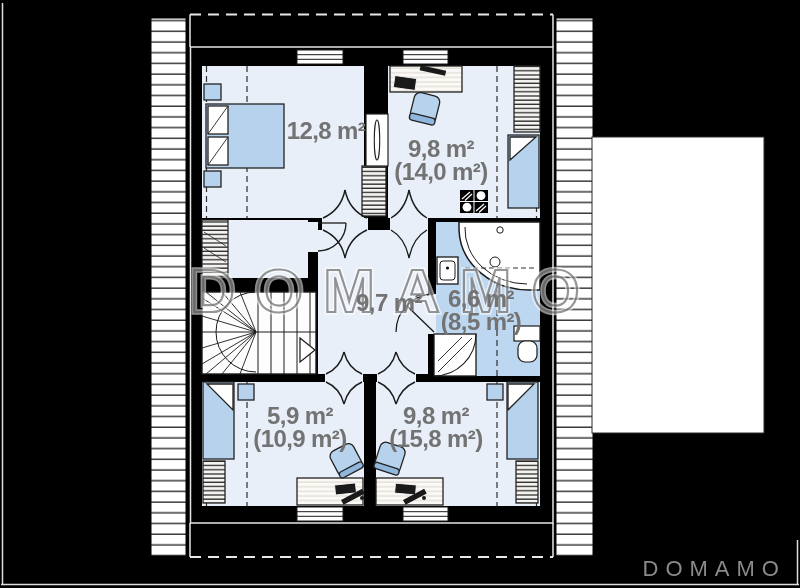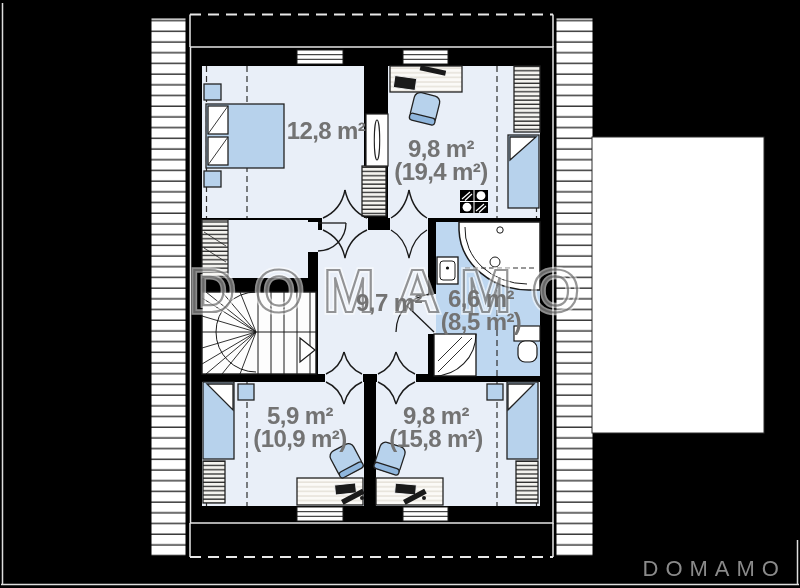--- a/index.html
+++ b/index.html
@@ -249,21 +249,21 @@
 
   <text x="395" y="312" text-anchor="middle" font-family="Liberation Sans, sans-serif" font-size="62" font-weight="bold" letter-spacing="20" fill="none" stroke="rgba(255,255,255,0.55)" stroke-width="5.5">DOMAMO</text>
   <text x="395" y="312" text-anchor="middle" font-family="Liberation Sans, sans-serif" font-size="62" font-weight="bold" letter-spacing="20" fill="none" stroke="rgba(80,80,80,0.6)" stroke-width="2.2">DOMAMO</text>
 </svg>
 
   <div class="arealabel" style="left:326px;top:130px;">
     <div>12,8 m²</div>
   </div>
   <div class="arealabel" style="left:441px;top:160px;">
     <div>9,8 m²</div>
-    <div class="total">(19,4 m²)</div>
+    <div class="total">(14,0 m²)</div>
   </div>
   <div class="arealabel" style="left:375px;top:302px;margin-left:14px;">
     <div>9,7 m²</div>
   </div>
   <div class="arealabel" style="left:481px;top:310px;">
     <div>6,6 m²</div>
     <div class="total">(8,5 m²)</div>
   </div>
   <div class="arealabel" style="left:300px;top:427px;">
     <div>5,9 m²</div>

